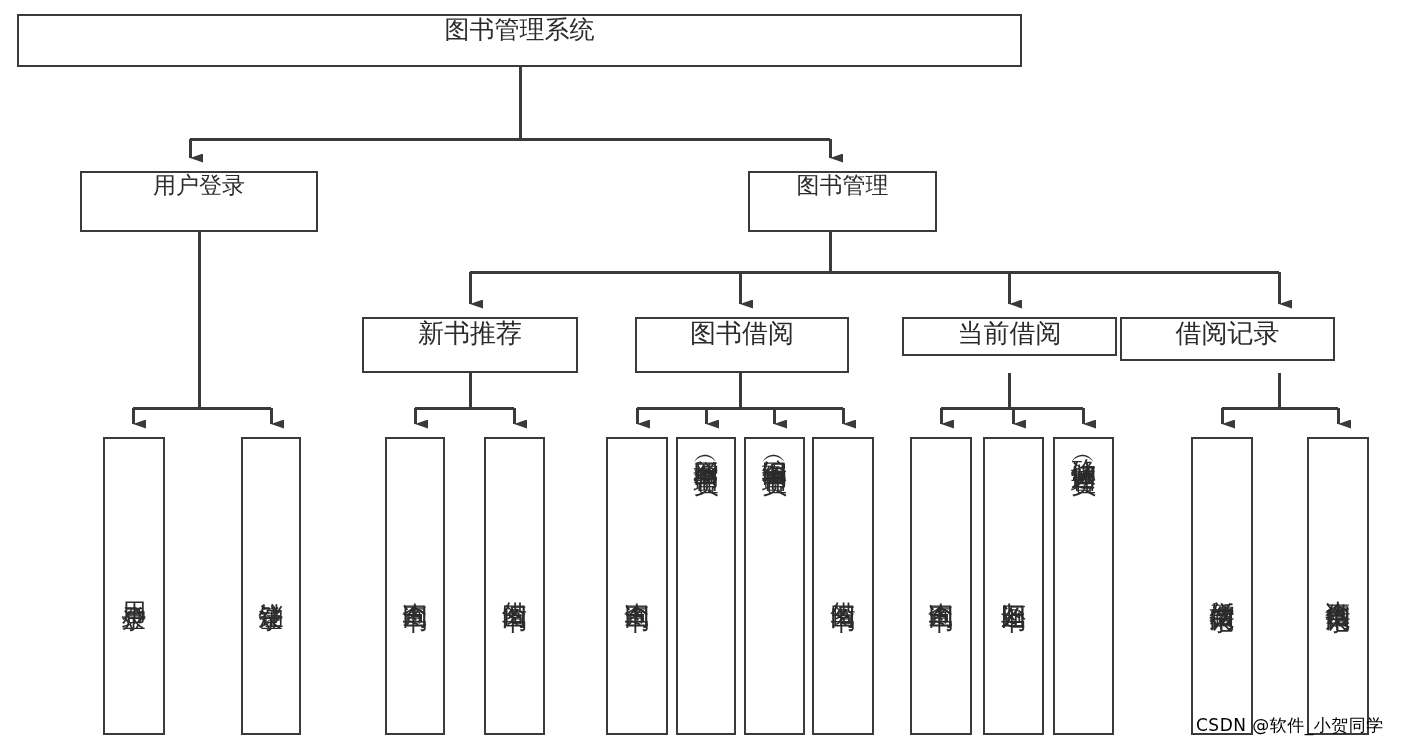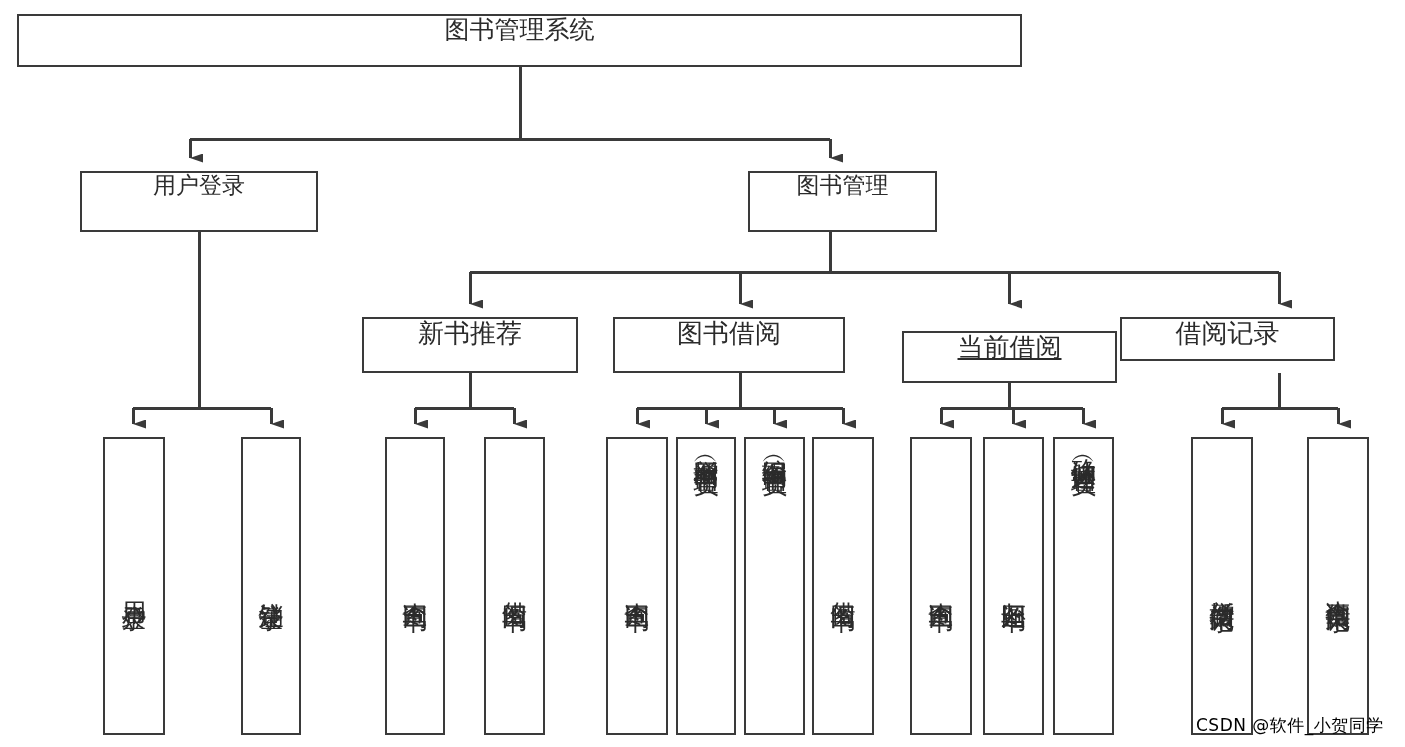--- a/index.html
+++ b/index.html
@@ -141,24 +141,24 @@
   <div class="node lvl2" style="left:80px; top:171px; width:238px; height:61px;">
     <span class="node-label">用户登录</span>
   </div>
   <div class="node lvl2" style="left:712px; top:171px; width:189px; height:61px;margin-left:36px;">
     <span class="node-label">图书管理</span>
   </div>
 
   <div class="node lvl3" style="left:362px; top:317px; width:216px; height:56px;">
     <span class="node-label">新书推荐</span>
   </div>
-  <div class="node lvl3" style="left:613px; top:317px; width:232px; height:56px;">
+  <div class="node lvl3" style="left:635px; top:317px; width:214px; height:56px;">
     <span class="node-label">图书借阅</span>
   </div>
-  <div class="node lvl3" style="left:902px; top:331px; width:215px; height:52px;text-decoration:underline;">
+  <div class="node lvl3" style="left:902px; top:317px; width:215px; height:39px;">
     <span class="node-label">当前借阅</span>
   </div>
   <div class="node lvl3" style="left:1120px; top:317px; width:215px; height:44px;">
     <span class="node-label">借阅记录</span>
   </div>
 
   <div class="node leaf center-v" style="left:103px; top:437px; width:62px; height:298px;">
     <span class="node-label">用户登录</span>
   </div>
   <div class="node leaf center-v" style="left:241px; top:437px; width:60px; height:298px;">

